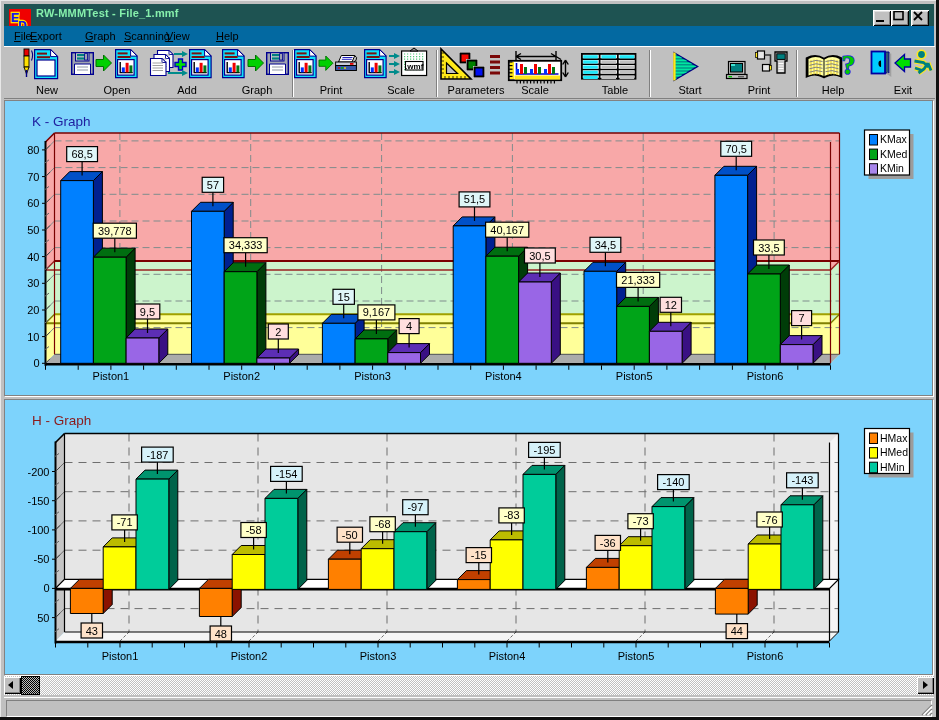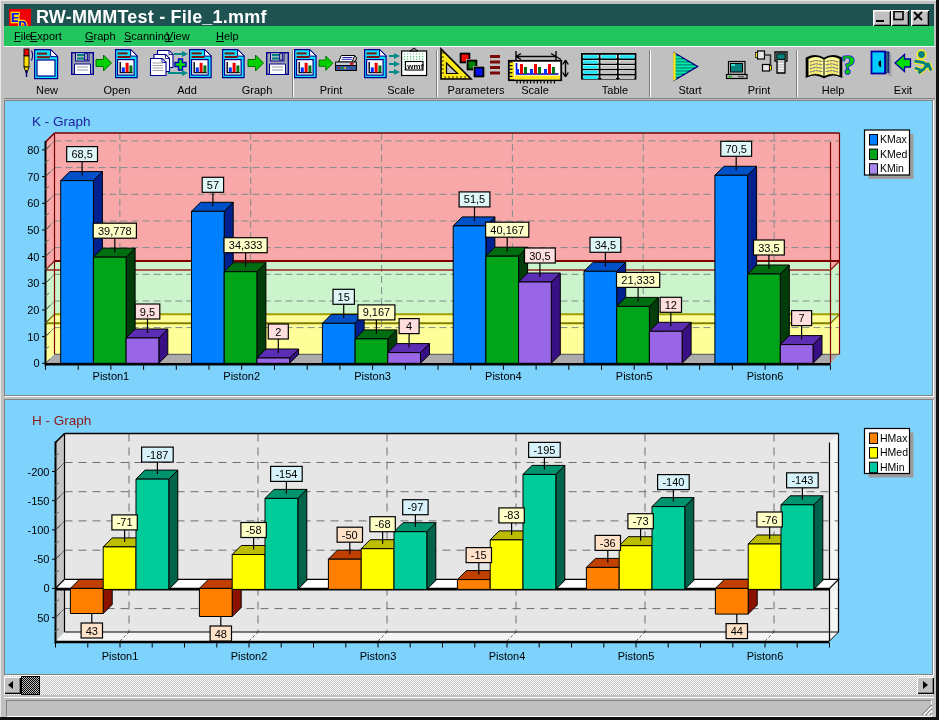--- a/index.html
+++ b/index.html
@@ -1,24 +1,24 @@
 <!DOCTYPE html>
 <html><head><meta charset="utf-8"><style>
 * { margin:0; padding:0; box-sizing:border-box; }
 body { width:939px; height:720px; position:relative; overflow:hidden;
        background:#C0C0C0; font-family:"Liberation Sans", sans-serif; }
 .frame-r { position:absolute; right:0; top:0; width:3px; height:720px; background:#101010; }
 .frame-b { position:absolute; left:0; bottom:0; width:939px; height:3px; background:#101010; }
 .hl-t { position:absolute; left:0; top:0; width:937px; height:1px; background:#E8E8E8; }
 .hl-l { position:absolute; left:0; top:0; width:1px; height:717px; background:#E8E8E8; }
 .titlebar { position:absolute; left:4px; top:4px; width:930px; height:22px; background:#1E5352; }
-.title-text { position:absolute; left:32px; top:3px; color:#ffffff; font-size:18px; font-weight:bold; letter-spacing:0.2px; }
+.title-text { position:absolute; left:32px; top:3px; color:#86efac; font-size:11px; font-weight:bold; letter-spacing:0.2px; }
 .tbtn { position:absolute; top:6px; width:18px; height:16px; background:#C0C0C0;
         box-shadow: inset 1px 1px 0 #fff, inset -1px -1px 0 #000, inset 2px 2px 0 #DFDFDF, inset -2px -2px 0 #808080; }
-.menubar { position:absolute; left:4px; top:26px; width:930px; height:20px; background:#22c55e; }
+.menubar { position:absolute; left:4px; top:26px; width:930px; height:20px; background:#0369a1; }
 .mitem { position:absolute; top:4px; font-size:11px; color:#000; }
 .toolbar { position:absolute; left:4px; top:46px; width:931px; height:53px; background:#C0C0C0;
            border-top:1px solid #fff; border-bottom:1px solid #808080; }
 .tblab { position:absolute; top:37px; font-size:11px; color:#000; text-align:center;padding-left:6px; }
 .tbsep { position:absolute; top:3px; height:47px; width:2px; border-left:1px solid #808080; border-right:1px solid #fff; }
 .panel { position:absolute; left:4px; width:929px; background:#7dd3fc;
          border:1px solid #828282; box-shadow:1px 1px 0 #fff; }
 #panel1 { top:100px; height:296px; }
 #panel2 { top:399px; height:276px;padding-left:15px; }
 .scrollbar { position:absolute; left:4px; top:676px; width:930px; height:19px;

